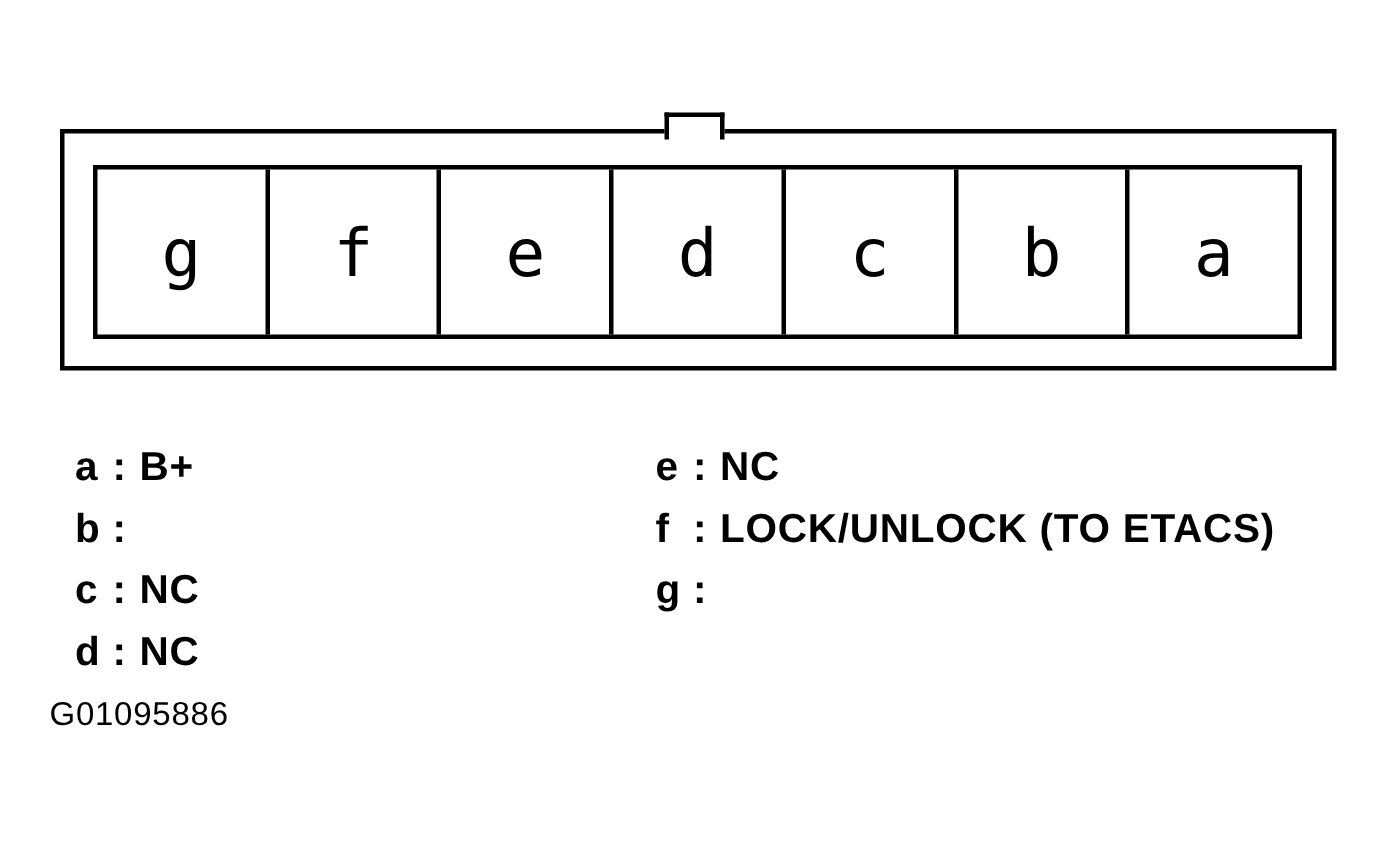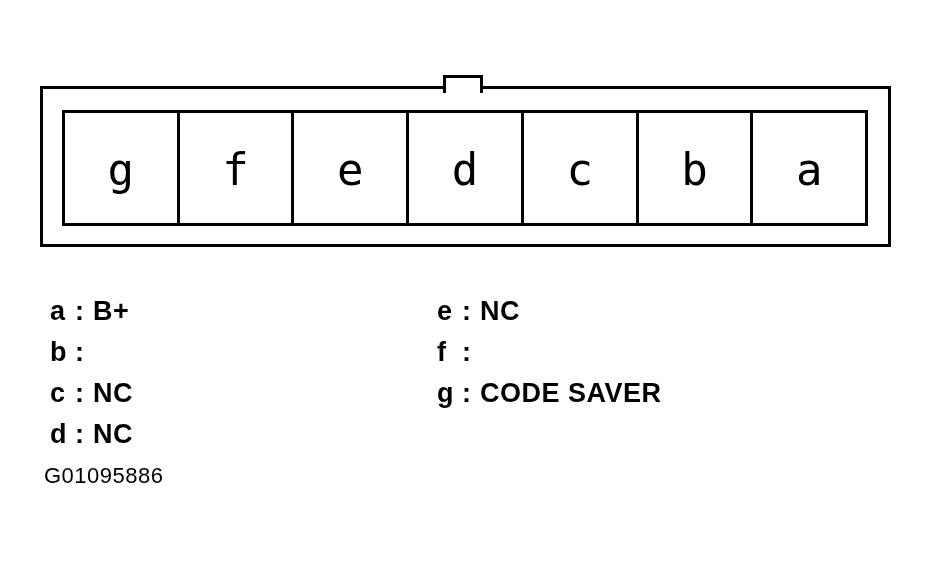--- a/index.html
+++ b/index.html
@@ -83,21 +83,21 @@
     align-items: center;
     white-space: nowrap;
   }
   .lg-pin { display: inline-block; width: 25px; }
   .lg-sep { display: inline-block; width: 18px; }
   .lg-desc { display: inline-block; letter-spacing: 0.5px; }
 
   
   .figure-id {
     position: absolute;
-    left: 44px;
+    left: 33px;
     top: 463px;
     font-size: 22px;
     font-weight: normal;
     letter-spacing: 0.5px;
   }
 </style>
 </head>
 <body>
 
 <div class="page">
@@ -153,23 +153,23 @@
 
   <div class="legend-col legend-right">
     <div class="legend-row">
       <span class="lg-pin">e</span>
       <span class="lg-sep">:</span>
       <span class="lg-desc">NC</span>
     </div>
     <div class="legend-row">
       <span class="lg-pin">f</span>
       <span class="lg-sep">:</span>
+      <span class="lg-desc">LOCK/UNLOCK (TO ETACS)</span>
     </div>
     <div class="legend-row">
       <span class="lg-pin">g</span>
       <span class="lg-sep">:</span>
-      <span class="lg-desc">CODE SAVER</span>
     </div>
   </div>
 
   <div class="figure-id">G01095886</div>
 
 </div>
 
 </body></html>

